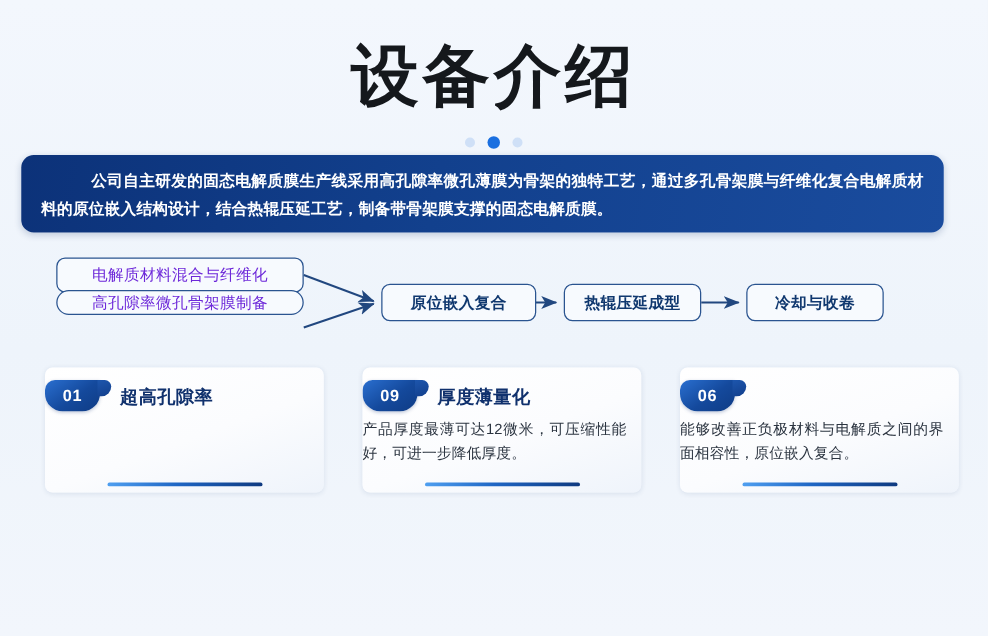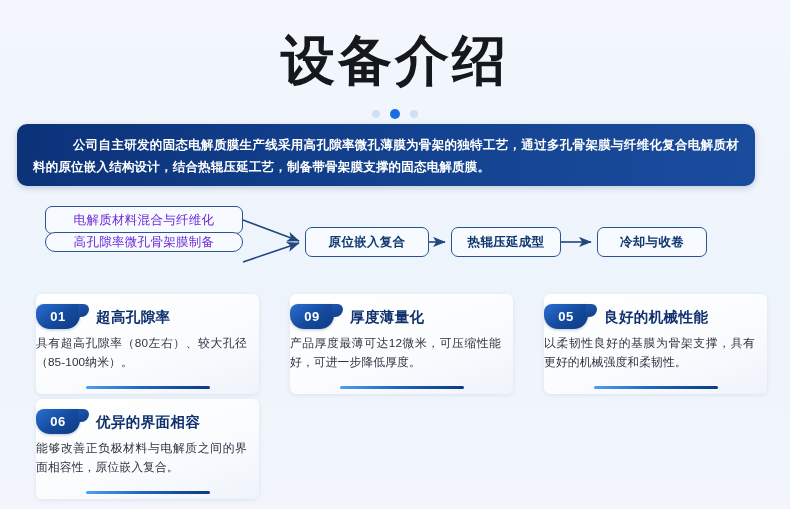--- a/index.html
+++ b/index.html
@@ -249,48 +249,38 @@
     <div class="flow-box fb-e bold">冷却与收卷</div>
   </div>
 
   <div class="cards">
 
     <div class="card">
       <div class="card-head">
         <span class="badge">01</span>
         <span class="card-title">超高孔隙率</span>
       </div>
-      <p class="card-desc">具有超高孔隙率（80左右）、较大孔径（85-100纳米）。</p>
       <span class="card-bar"></span>
     </div>
 
 
 
     <div class="card">
       <div class="card-head">
         <span class="badge">09</span>
         <span class="card-title">厚度薄量化</span>
       </div>
       <p class="card-desc">产品厚度最薄可达12微米，可压缩性能好，可进一步降低厚度。</p>
       <span class="card-bar"></span>
     </div>
 
-    <div class="card">
-      <div class="card-head">
-        <span class="badge">05</span>
-        <span class="card-title">良好的机械性能</span>
-      </div>
-      <p class="card-desc">以柔韧性良好的基膜为骨架支撑，具有更好的机械强度和柔韧性。</p>
-      <span class="card-bar"></span>
-    </div>
 
     <div class="card">
       <div class="card-head">
         <span class="badge">06</span>
-        <span class="card-title">优异的界面相容</span>
       </div>
       <p class="card-desc">能够改善正负极材料与电解质之间的界面相容性，原位嵌入复合。</p>
       <span class="card-bar"></span>
     </div>
 
   </div>
 
 </div>
 
 </body></html>

